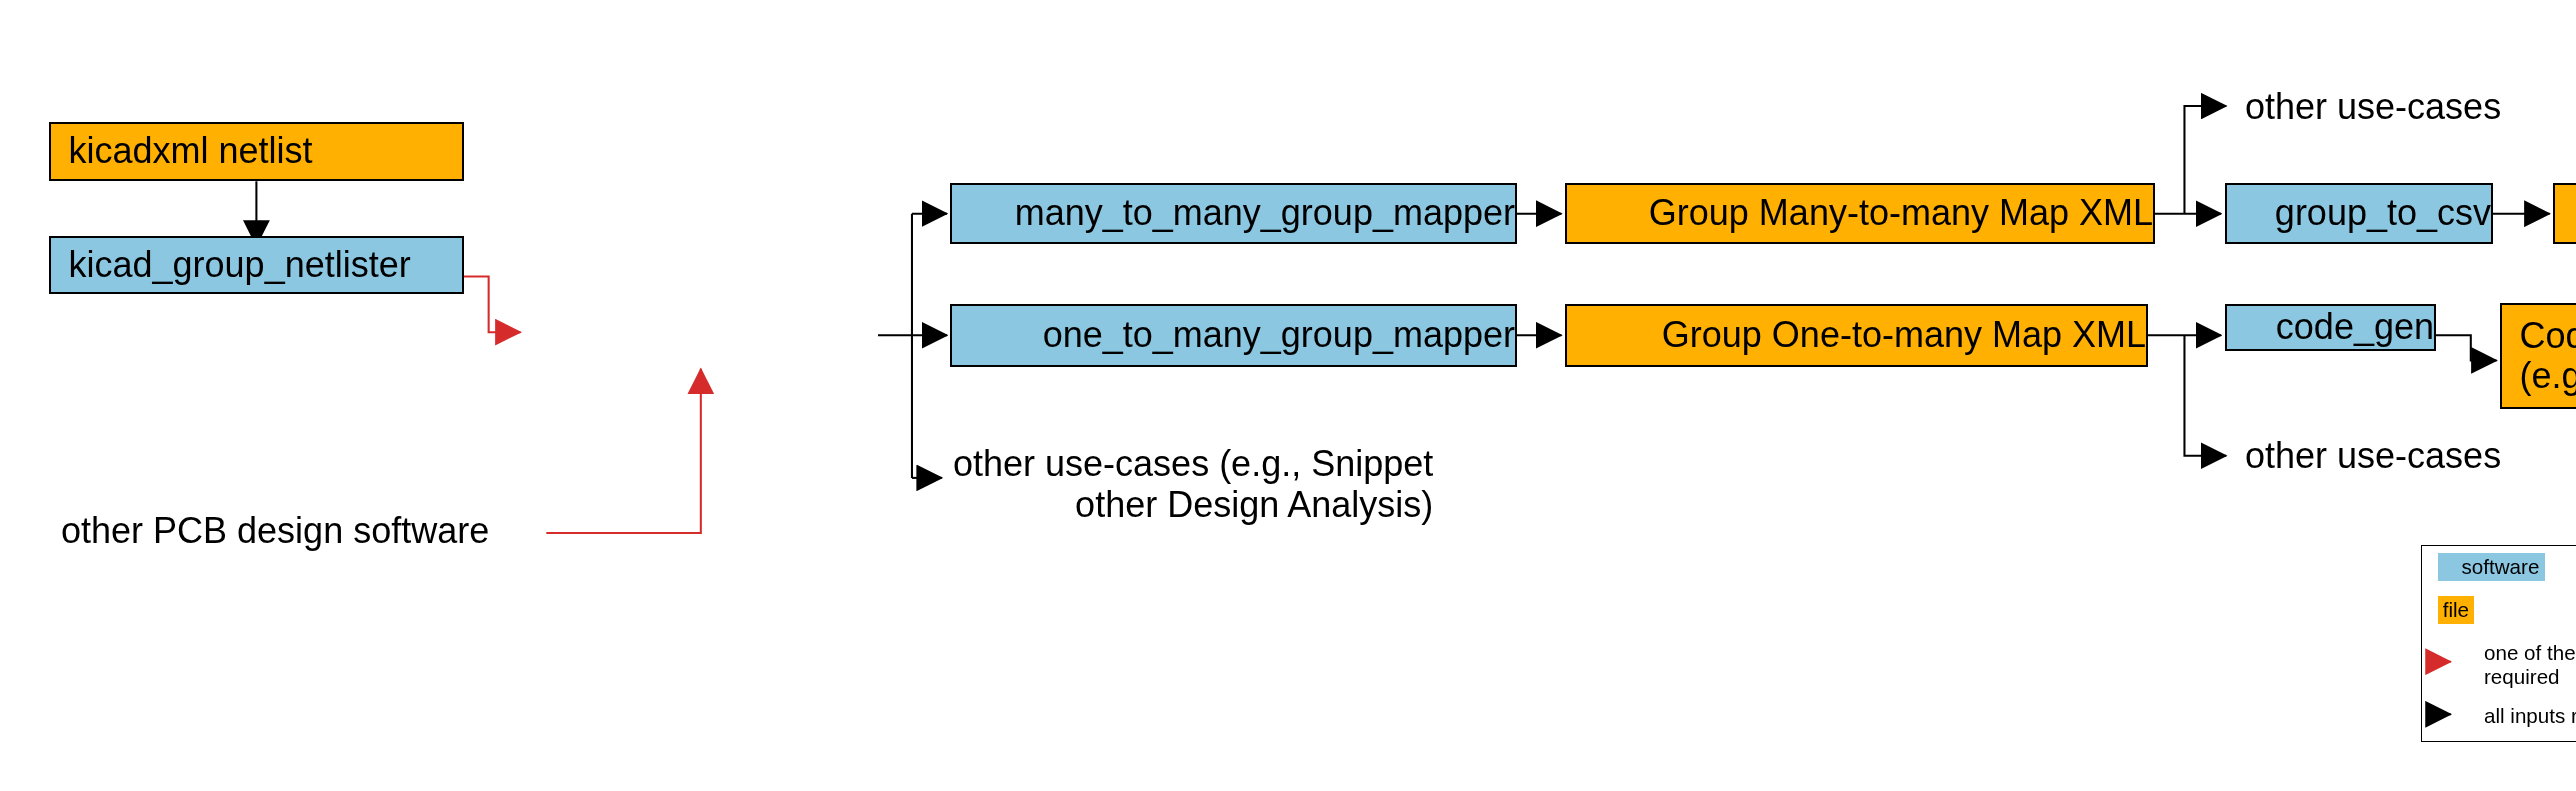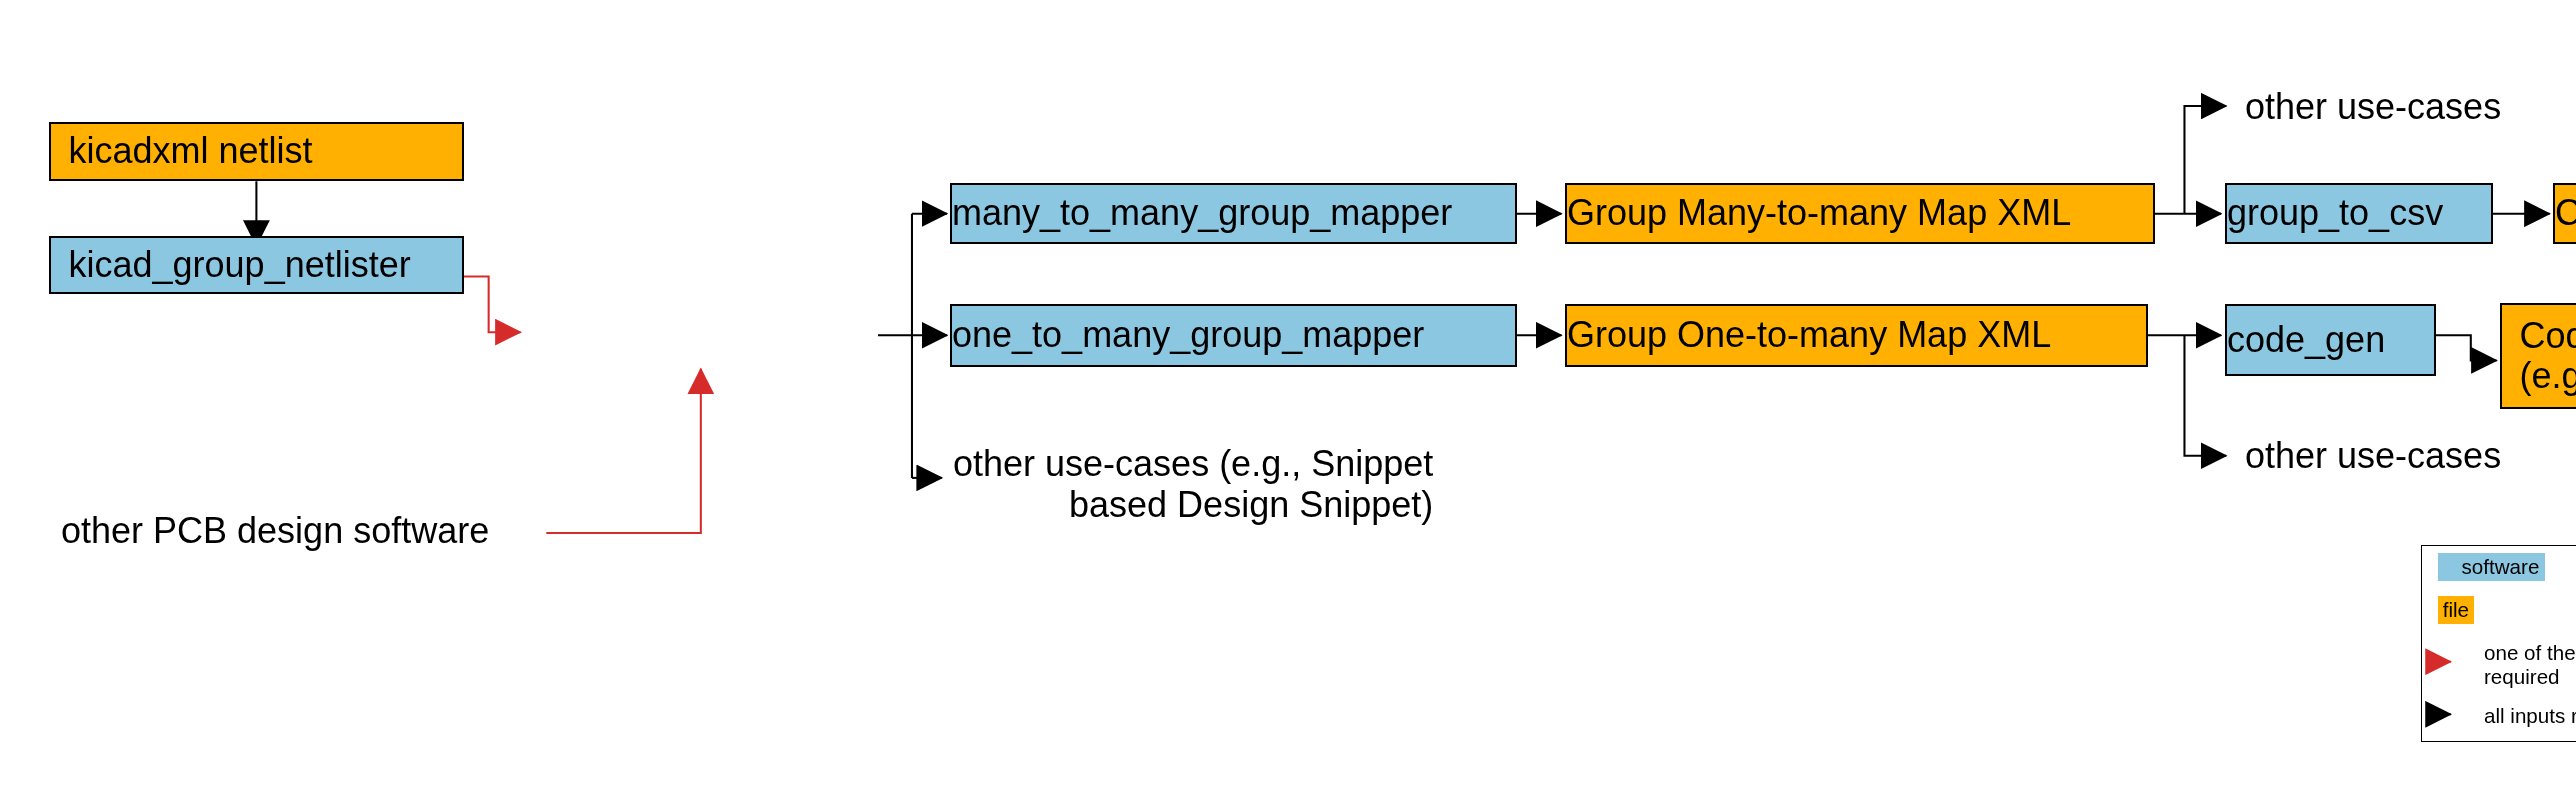--- a/index.html
+++ b/index.html
@@ -17,21 +17,21 @@
   }
   .edges{position:absolute;left:0;top:0;width:2738px;height:791px;}
   .edge-black{stroke:var(--edge-black,#000);stroke-width:4;fill:none;}
   .edge-red{stroke:var(--edge-red,#D62B2B);stroke-width:4;fill:none;}
   .mk-black{fill:var(--edge-black,#000);}
   .mk-red{fill:var(--edge-red,#D62B2B);}
   .node{
     position:absolute;box-sizing:border-box;border:2.1px solid var(--node-border,#000);
     display:flex;align-items:center;font-size:36px;line-height:1.12;white-space:nowrap;
   }
-  .node.center{justify-content:flex-start;}
+  .node.center{justify-content:flex-end;}
   .node.left{justify-content:flex-start;padding-left:17.5px;}
   .node.software{background:var(--software-fill,#8CC7E2);}
   .node.file{background:var(--file-fill,#FFB000);}
   .node.multiline{flex-direction:column;align-items:flex-start;justify-content:center;}
   .node.multiline span{display:block;}
   .annotation{position:absolute;font-size:36px;line-height:41px;white-space:nowrap;text-align:right;}
   .annotation span{display:block;}
   .legend{
     position:absolute;left:2421px;top:545px;width:249px;height:197px;
     box-sizing:border-box;border:1px solid #000;font-size:20.6px;
@@ -108,40 +108,40 @@
   </div>
 
   <div class="node software center" style="left:2225px;top:183px;width:268px;height:61px;">
     <span>group_to_csv</span>
   </div>
 
   <div class="node file center" style="left:2553px;top:183px;width:115px;height:61px;">
     <span>CSV</span>
   </div>
 
-  <div class="node software center" style="left:2225px;top:304px;width:211px;height:72px;">
+  <div class="node software center" style="left:2225px;top:304px;width:211px;height:47px;">
     <span>code_gen</span>
   </div>
 
   <div class="node file left multiline" style="left:2500px;top:303px;width:223px;height:106px;">
     <span>Code</span>
     <span>(e.g., C++)</span>
   </div>
 
   <div class="annotation" style="left:2245px;top:86px;">
     <span>other use-cases</span>
   </div>
 
   <div class="annotation" style="left:2245px;top:435px;">
     <span>other use-cases</span>
   </div>
 
   <div class="annotation" style="left:953px;top:443px;">
     <span>other use-cases (e.g., Snippet</span>
-    <span>based Design Snippet)</span>
+    <span>other Design Analysis)</span>
   </div>
 
   <div class="annotation" style="left:61px;top:510px;">
     <span>other PCB design software</span>
   </div>
 
   <div class="legend">
     <div class="chip software" style="top:7.2px;padding-left:24px;">
       <span>software</span>
     </div>

